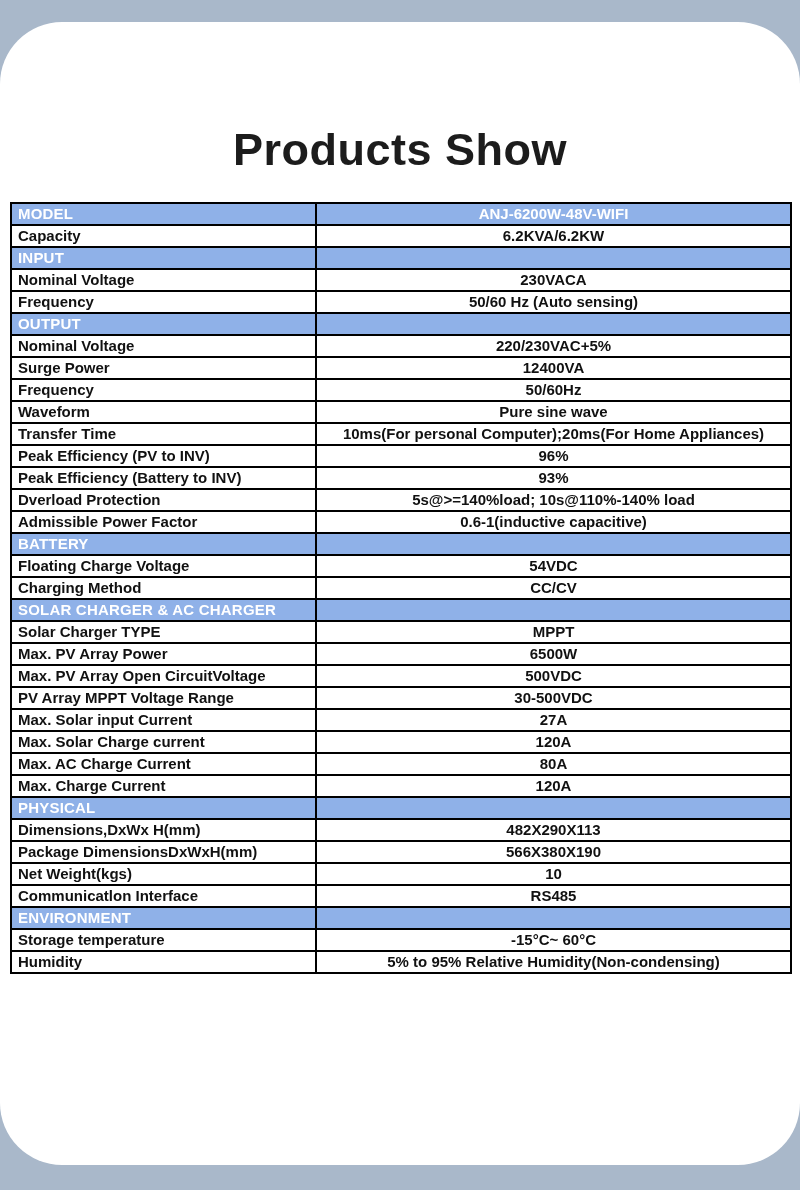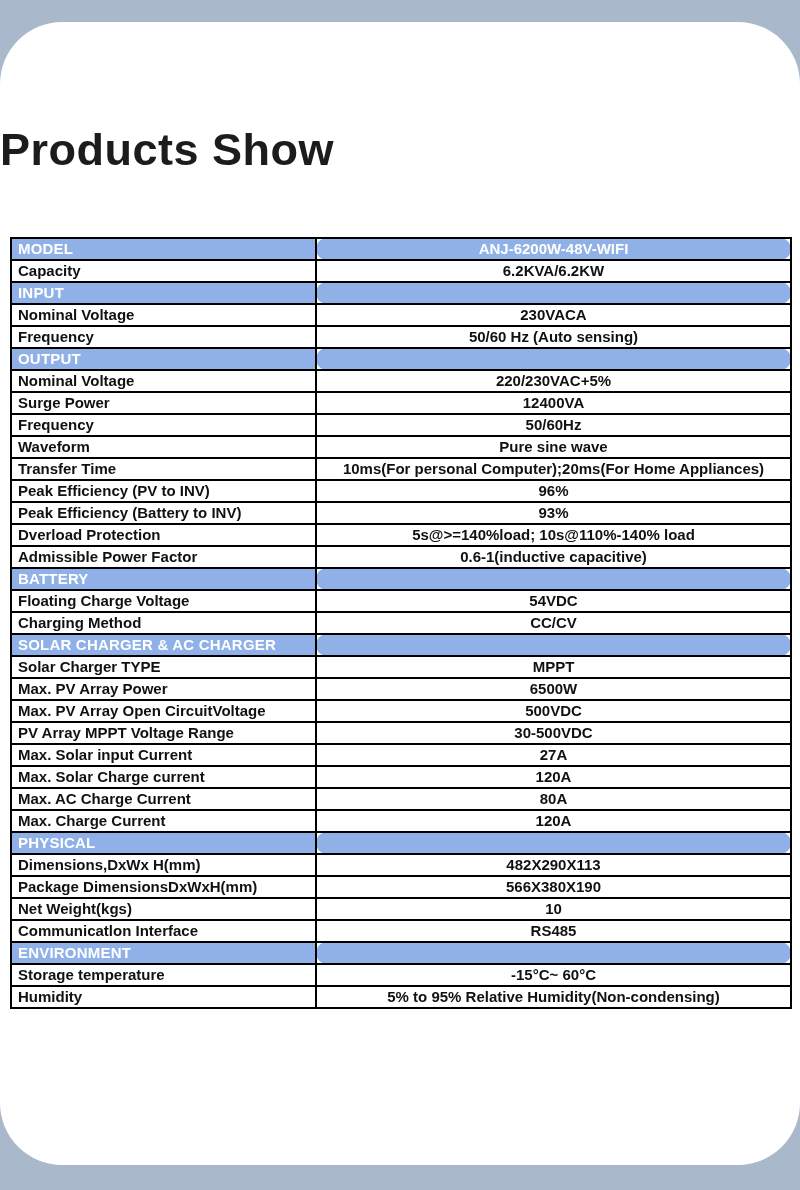--- a/index.html
+++ b/index.html
@@ -19,29 +19,29 @@
     left: 0;
     right: 0;
     height: 1143px;
     background: #ffffff;
     border-radius: 62px;
   }
   .page-title {
     margin-top: 100px;
     height: 56px;
     line-height: 56px;
-    text-align: left;
+    text-align: center;
     font-size: 45px;
     font-weight: bold;
     color: #1c1c1c;
     letter-spacing: 0.5px;
   }
   table.spec {
     margin-left: 10px;
-    margin-top: 59px;
+    margin-top: 24px;
     width: 780px;
     border-collapse: collapse;
     table-layout: fixed;
   }
   table.spec col.c-label { width: 305px; }
   table.spec col.c-value { width: 475px; }
   table.spec td {
     border: 2px solid #000000;
     height: 22px;
     font-size: 15px;
@@ -51,21 +51,20 @@
     white-space: nowrap;
     overflow: hidden;
     padding: 0;
   }
   table.spec td.label {
     text-align: left;
     padding-left: 6px;
   }
   table.spec td.value {
     text-align: center;
-    border-radius: 11px;
   }
   table.spec tr.section td {
     background: #8fb1e8;
     color: #ffffff;
   }
   table.spec tr.section td.label {
     letter-spacing: 0.2px;
   }
 </style>
 </head>

